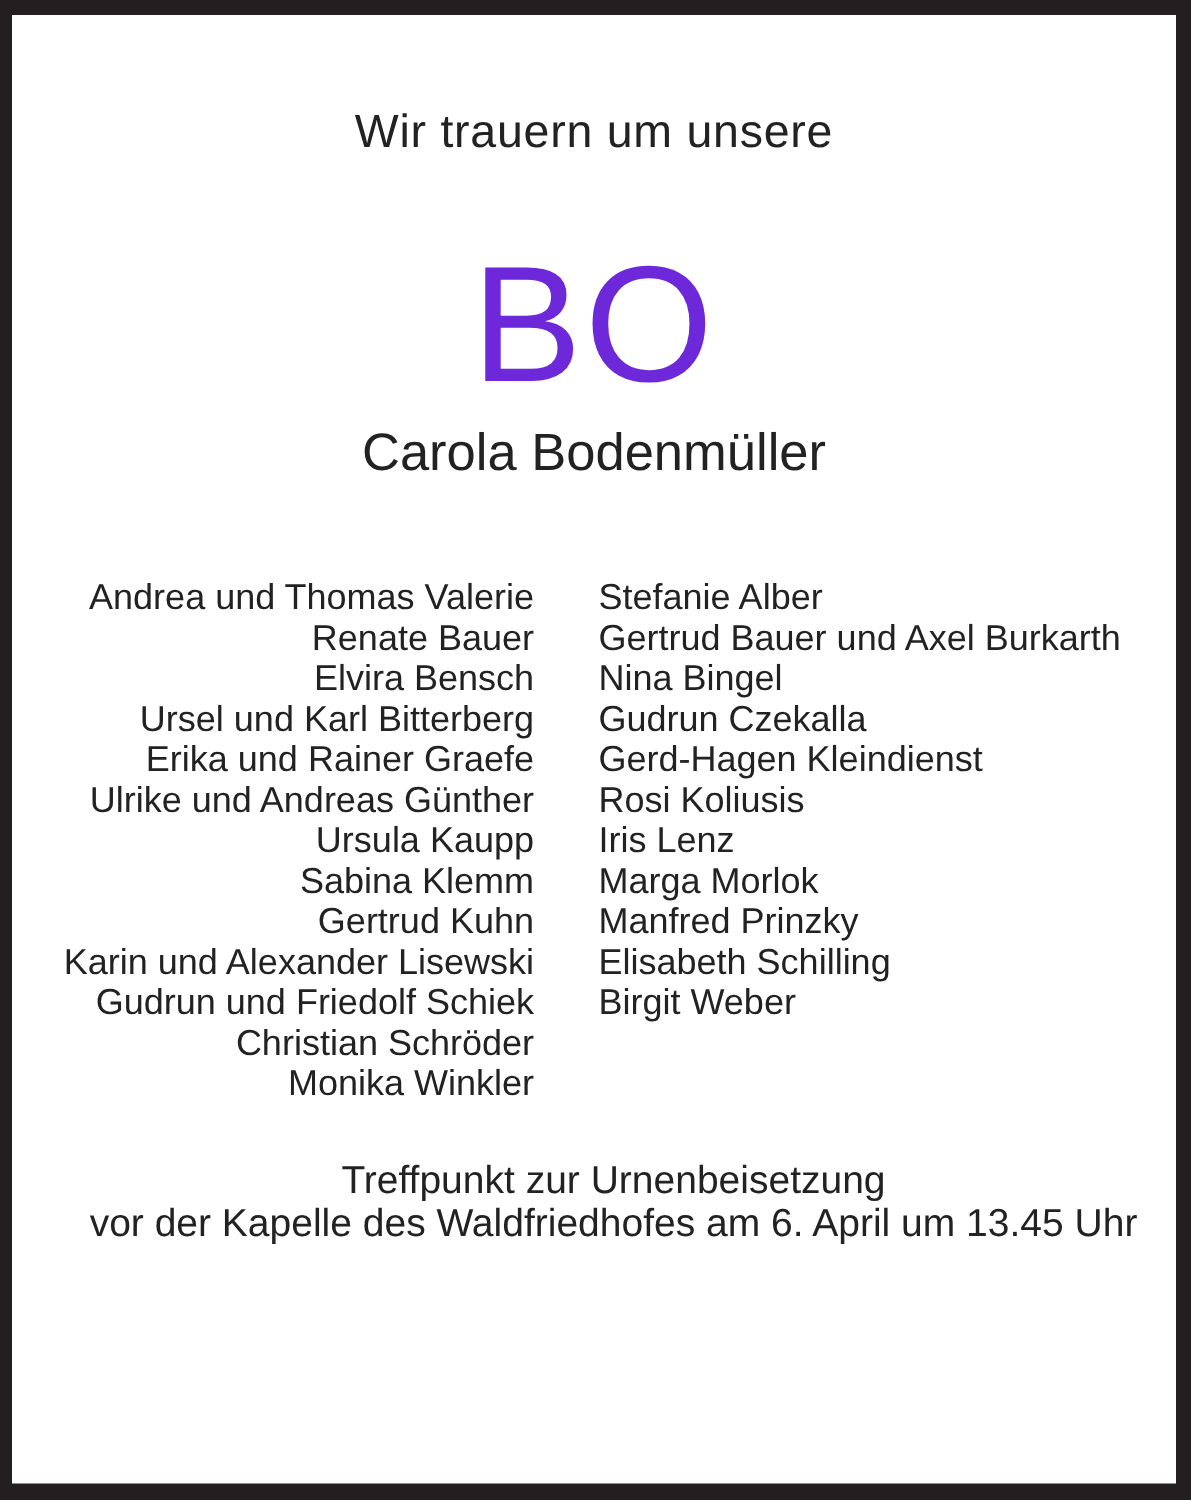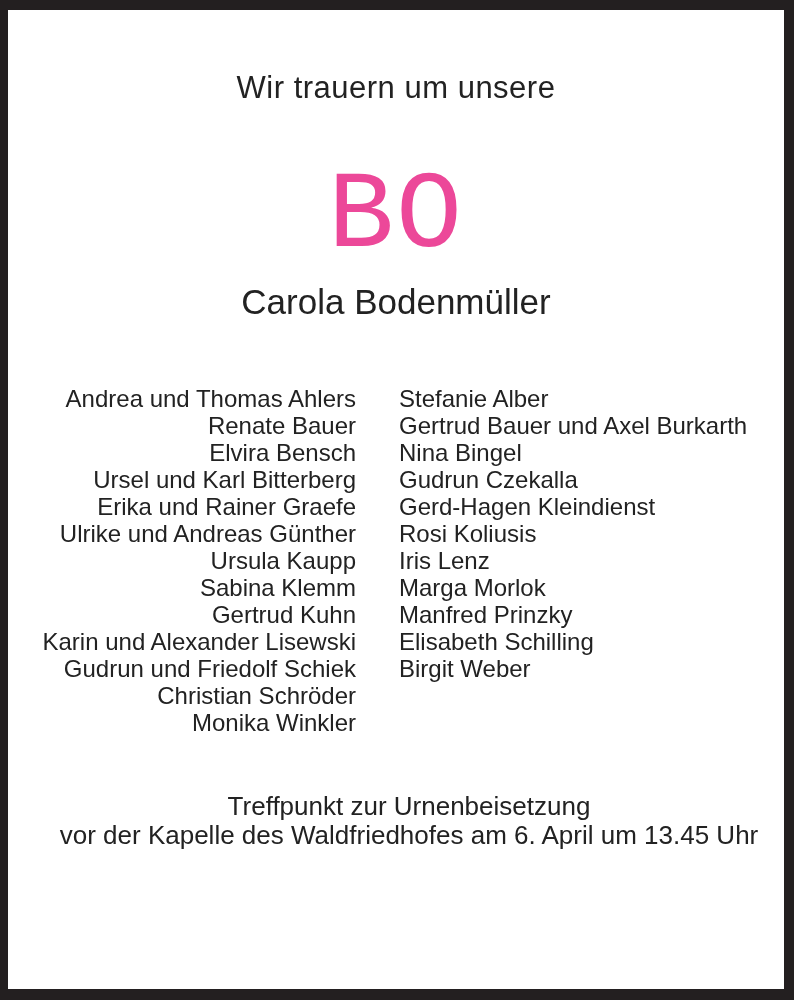--- a/index.html
+++ b/index.html
@@ -30,22 +30,21 @@
     line-height: 36px;
     letter-spacing: 0.5px;
   }
   .monogram {
     margin-top: 55px;
     text-align: center;
     font-size: 110px;
     line-height: 112px;
     font-weight: 400;
     letter-spacing: 2px;
-    color: #ec4899;
-    font-family: Liberation Mono, monospace;
+    color: #6d28d9;
   }
   .deceased-name {
     margin-top: 8px;
     text-align: center;
     font-size: 35px;
     line-height: 42px;
     font-weight: 400;
   }
   .dates {
     margin-top: 16px;
@@ -68,42 +67,42 @@
     width: 348px;
     flex: 0 0 348px;
     text-align: right;
   }
   .col-right {
     flex: 1 1 auto;
     text-align: left;
   }
   .name-row { white-space: nowrap; }
   .footer {
-    margin-top: 56px;
+    margin-top: 36px;
     text-align: center;
     font-size: 26px;
     line-height: 29px;
     padding-left: 26px;
   }
 </style>
 </head>
 <body>
 
 <div class="page">
 
   <div class="intro">Wir trauern um unsere</div>
 
   <div class="monogram">BO</div>
 
   <div class="deceased-name">Carola Bodenmüller</div>
 
 
   <div class="mourners">
     <div class="col-left">
-        <div class="name-row">Andrea und Thomas Ahlers</div>
+        <div class="name-row">Andrea und Thomas Valerie</div>
         <div class="name-row">Renate Bauer</div>
         <div class="name-row">Elvira Bensch</div>
         <div class="name-row">Ursel und Karl Bitterberg</div>
         <div class="name-row">Erika und Rainer Graefe</div>
         <div class="name-row">Ulrike und Andreas Günther</div>
         <div class="name-row">Ursula Kaupp</div>
         <div class="name-row">Sabina Klemm</div>
         <div class="name-row">Gertrud Kuhn</div>
         <div class="name-row">Karin und Alexander Lisewski</div>
         <div class="name-row">Gudrun und Friedolf Schiek</div>

